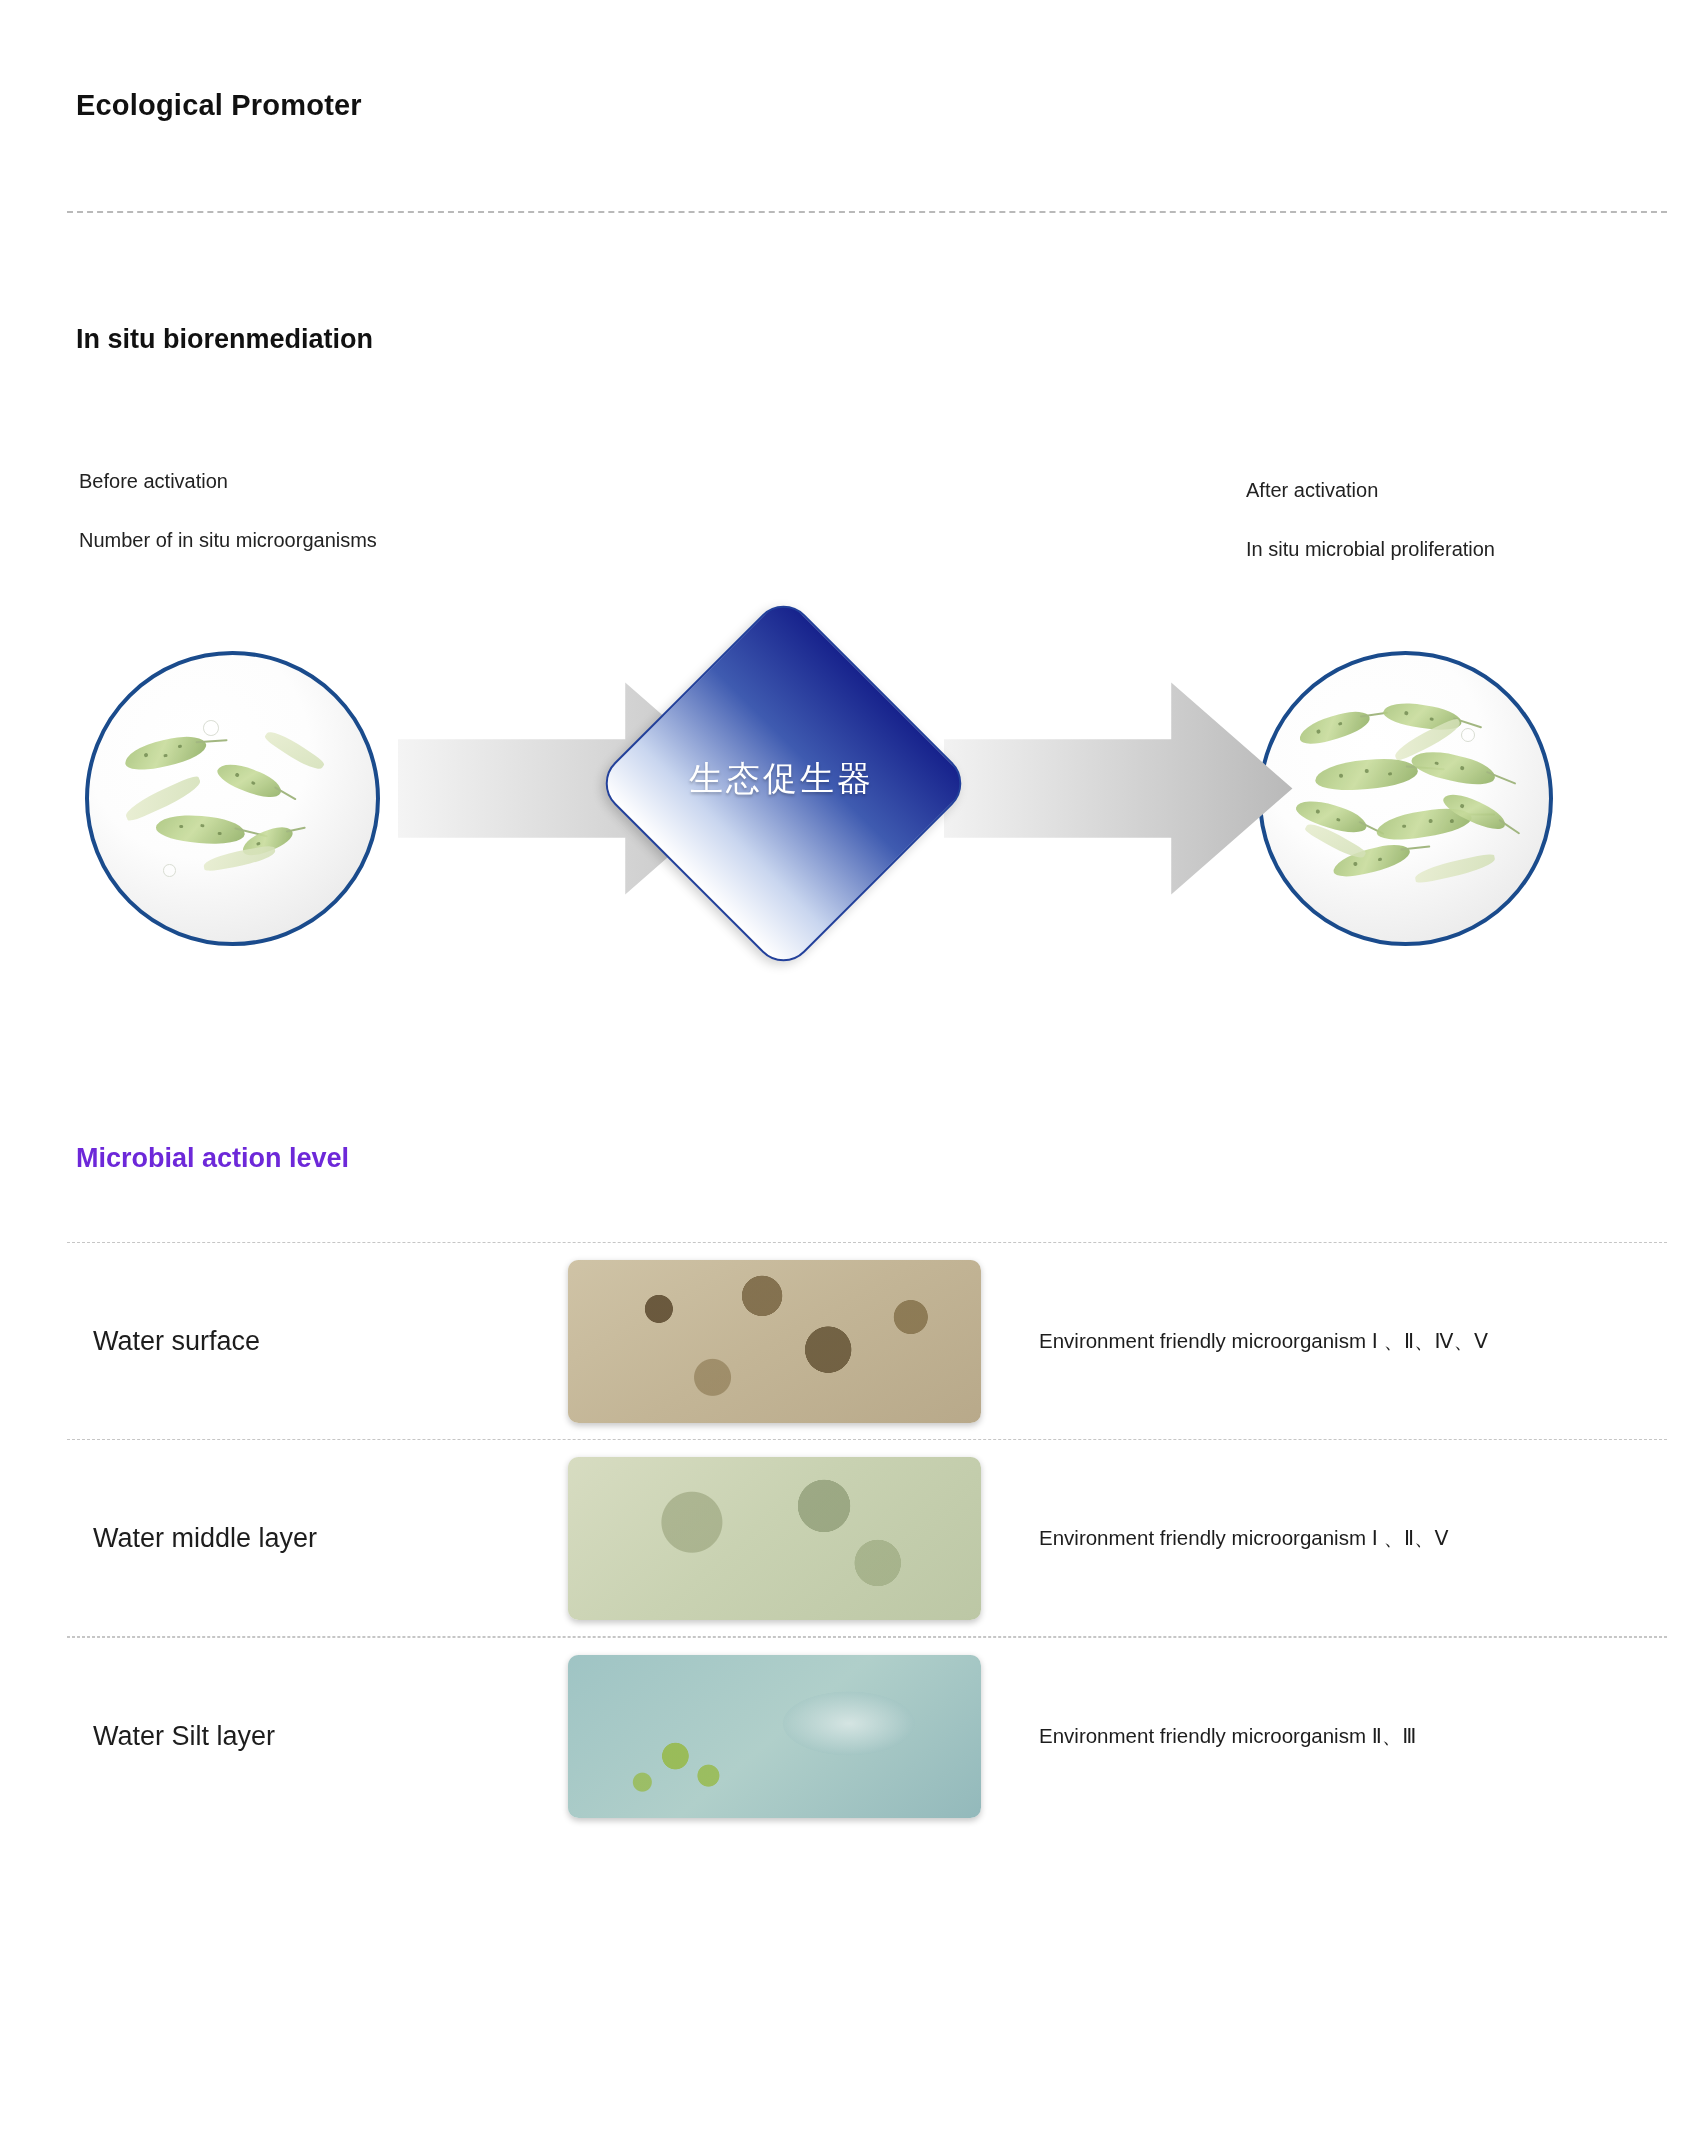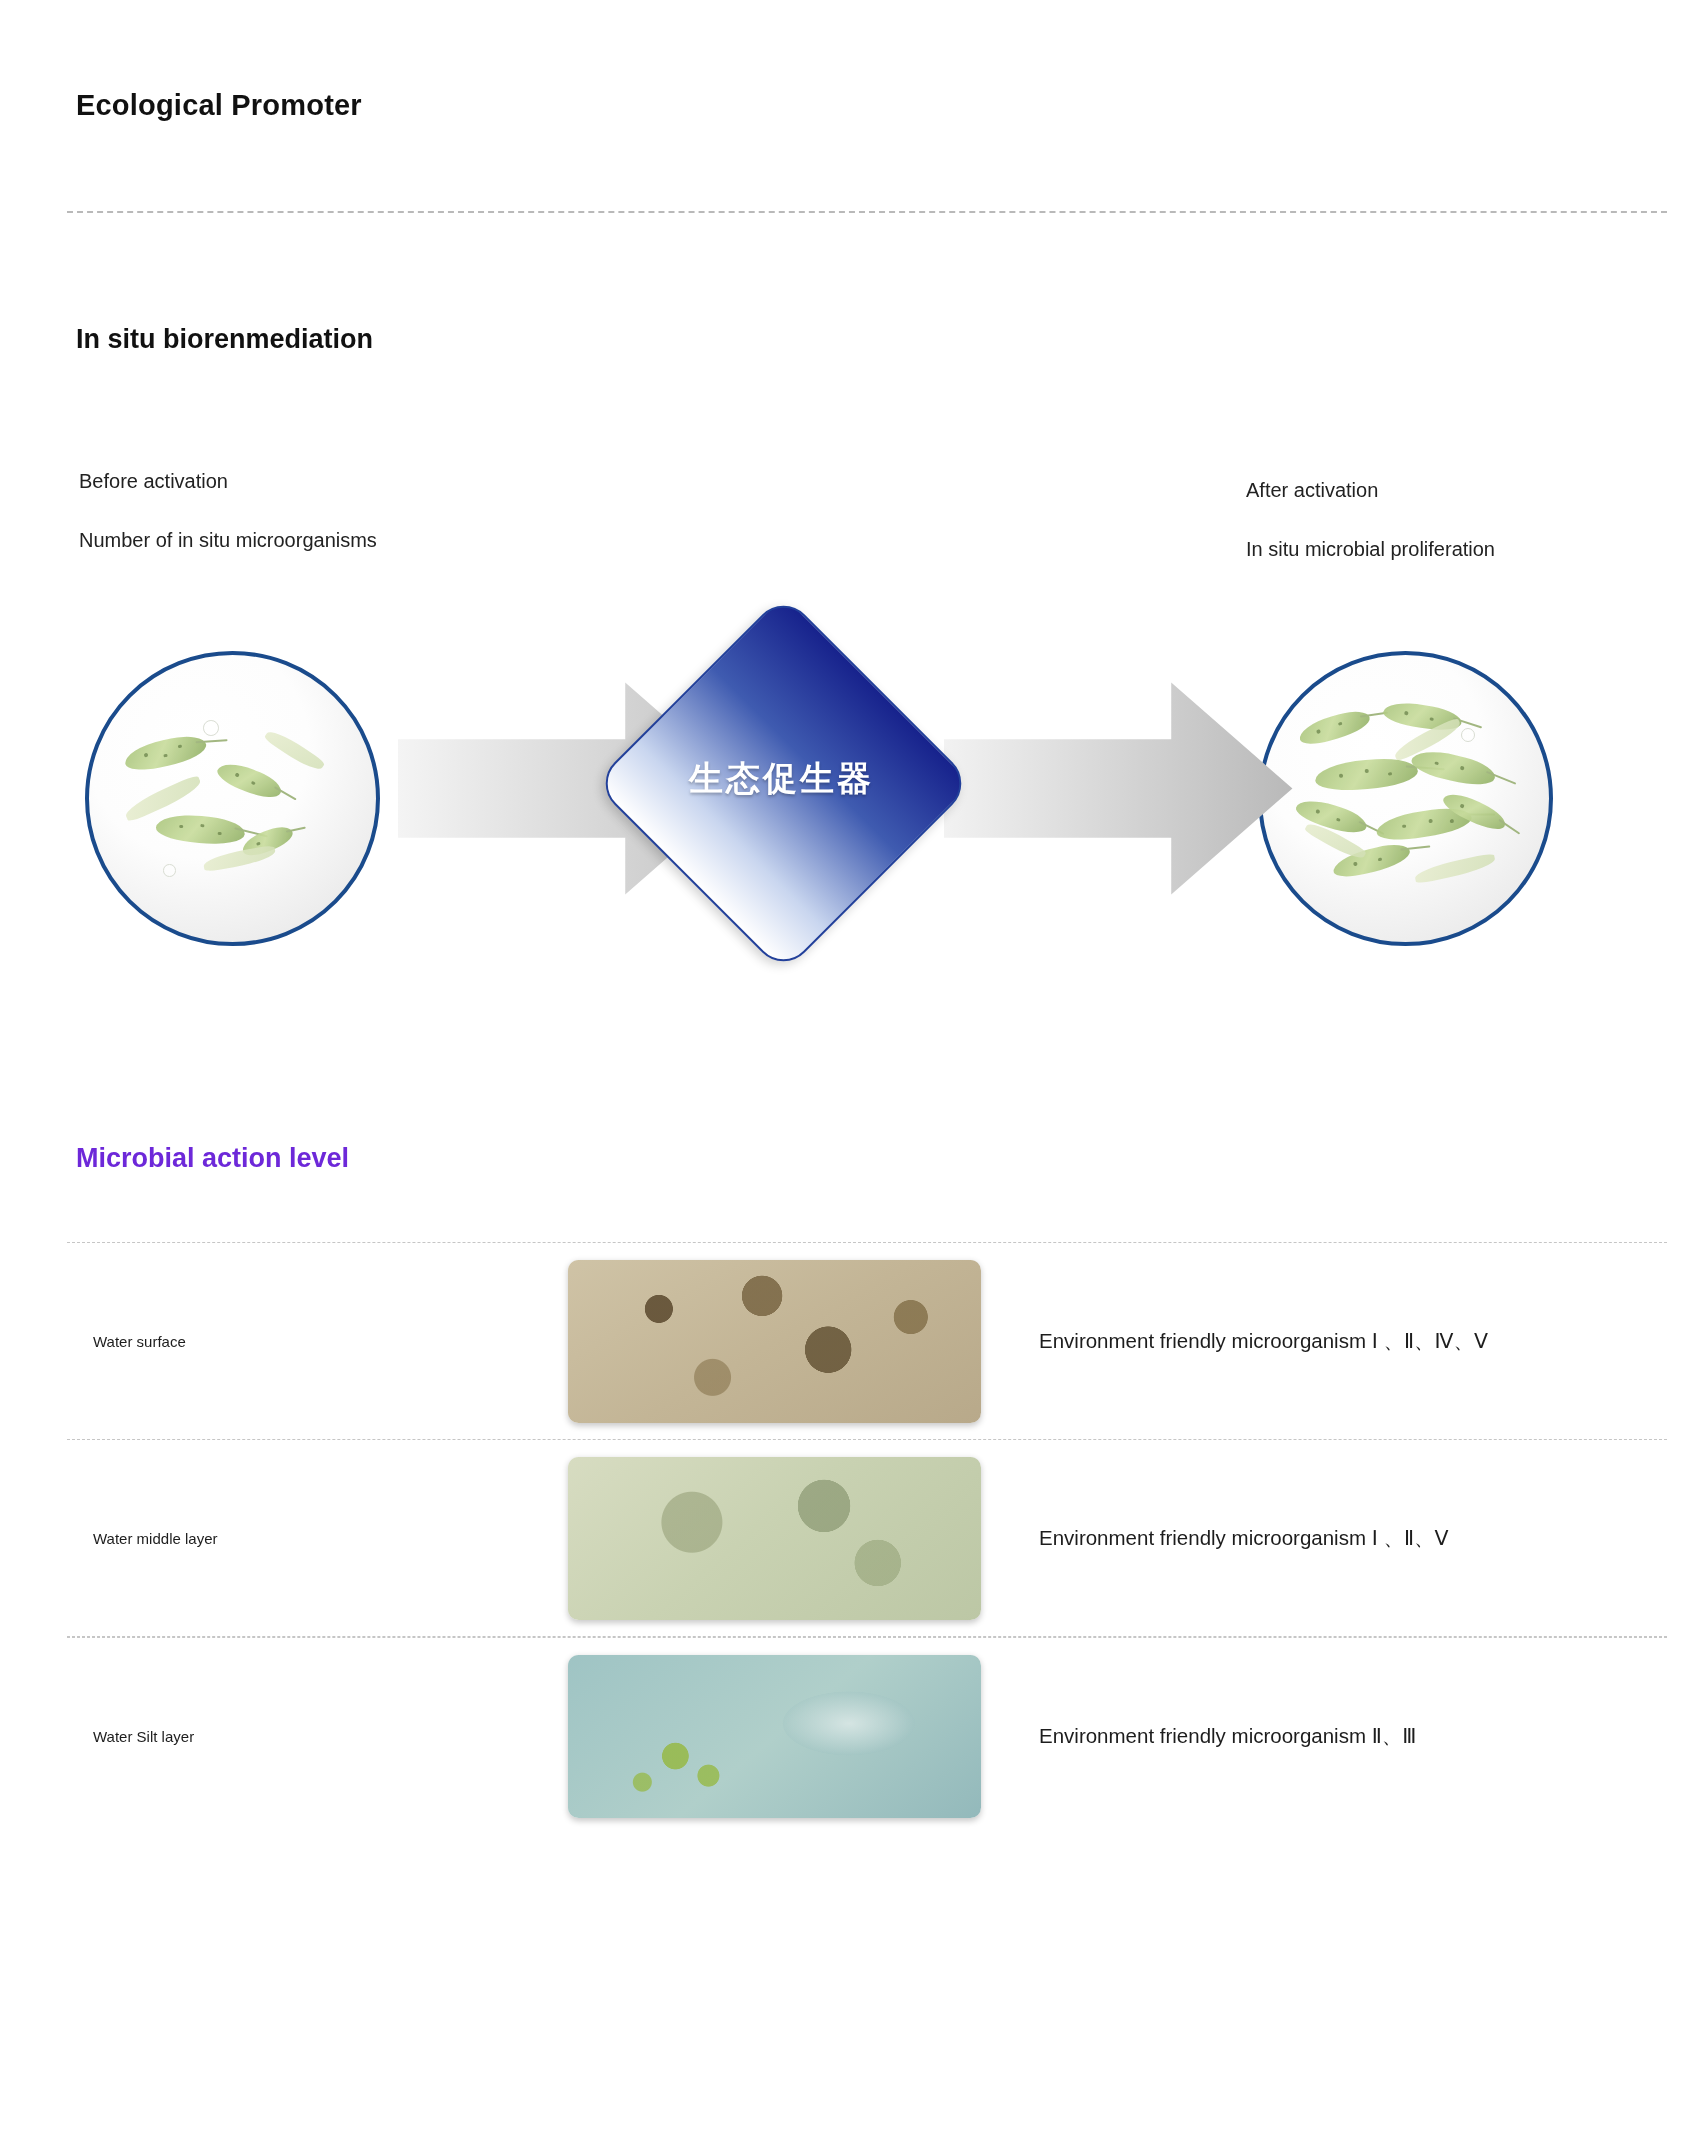--- a/index.html
+++ b/index.html
@@ -160,21 +160,21 @@
     border: 2.3px solid #22409a;
     box-shadow: 0 4.6px 10.6px rgba(0,0,0,.18);
   }
   .diamond-text {
     position: absolute;
     left: 0;
     top: 168px;
     width: 387px;
     text-align: center;
     font-size: 34px;
-    font-weight: bold;
+    font-weight: normal;
     color: #ffffff;
     letter-spacing: 3px;
     text-shadow: 0 1.5px 3px rgba(0,0,0,.25);
   }
 
   
   .section3-title {
     position: absolute;
     left: 76px;
     top: 1143px;
@@ -198,21 +198,21 @@
     position: relative;
     height: 196px;
     display: flex;
     align-items: center;
   }
   .cell-layer {
     width: 501px;
     flex: 0 0 501px;
     padding-left: 26px;
     box-sizing: border-box;
-    font-size: 15px;
+    font-size: 27px;
     color: #1d1d1d;
   }
   .cell-img {
     flex: 0 0 413px;
     width: 413px;
     display: flex;
     justify-content: flex-start;
   }
   .thumb {
     width: 413px;

